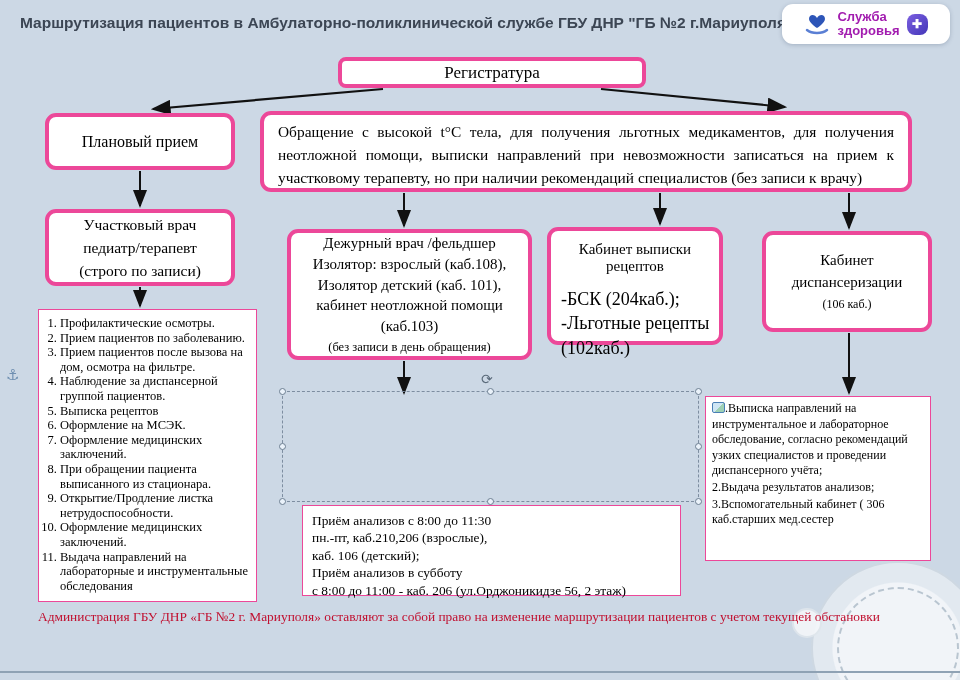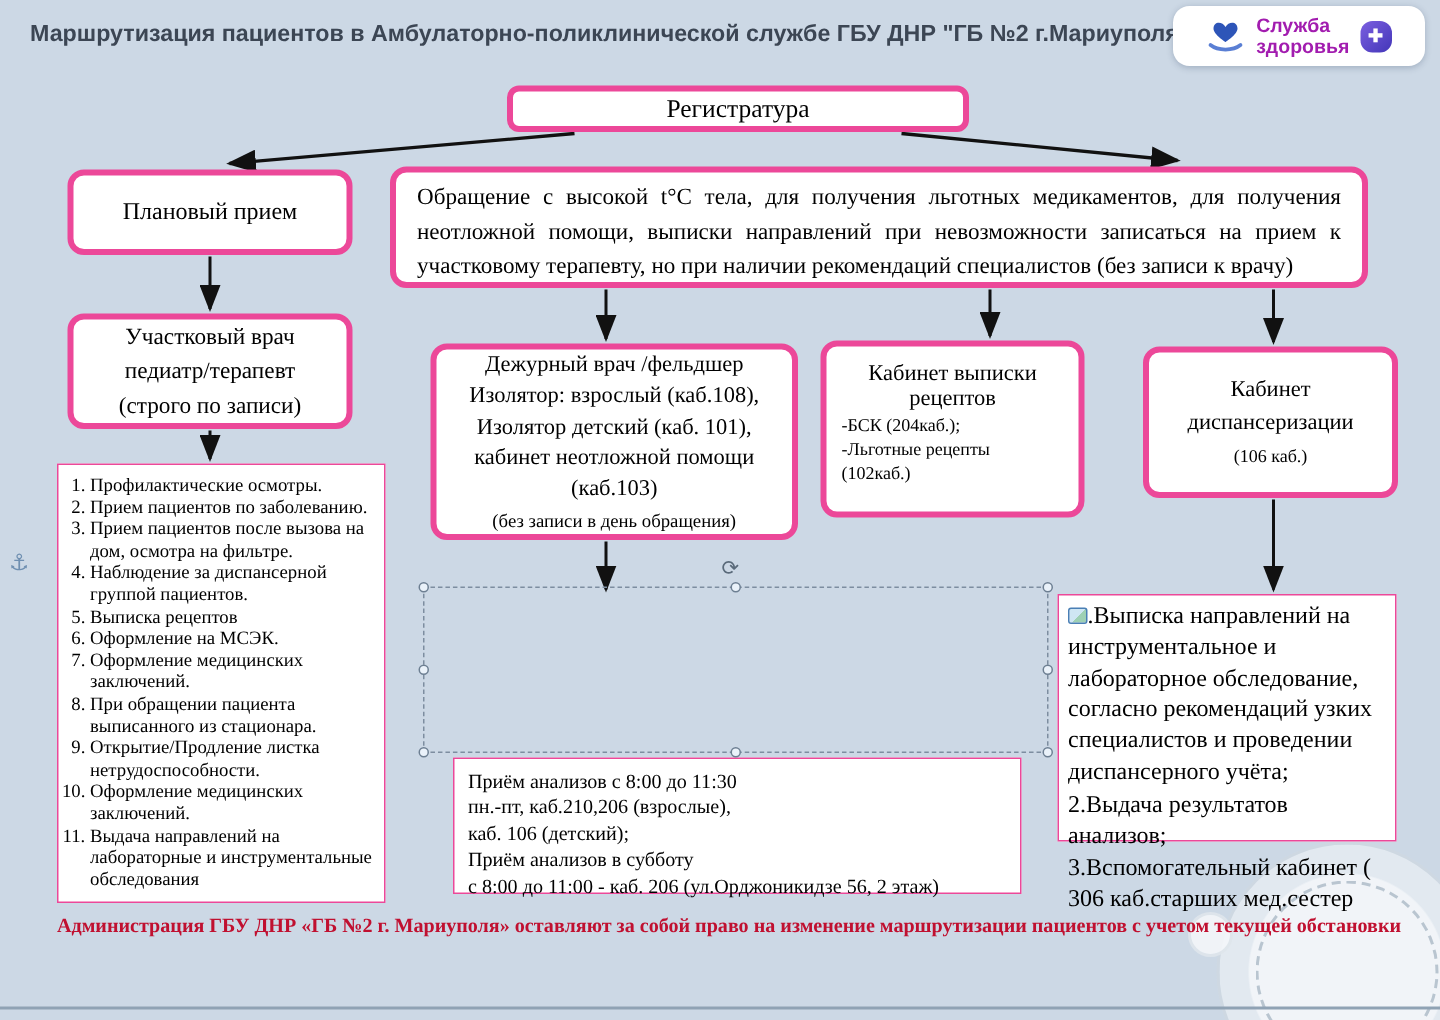--- a/index.html
+++ b/index.html
@@ -27,33 +27,33 @@
   #registratura{left:338px;top:57px;width:308px;height:31px;border-radius:8px;font-size:17px;}
   #planovy{left:45px;top:113px;width:190px;height:57px;font-size:16px;}
   #obrashchenie{left:260px;top:111px;width:652px;height:81px;font-size:15.4px;line-height:1.5;
     padding:5px 14px;text-align:justify;display:block;}
   #uchastkovy{left:45px;top:209px;width:190px;height:77px;font-size:15.5px;line-height:1.5;}
   #leftlist{left:38px;top:309px;width:219px;height:293px;font-size:12.5px;line-height:14.6px;padding:6px 3px 4px 0;}
   #leftlist ol{padding-left:21px;}
   #dezhurny{left:287px;top:229px;width:245px;height:131px;font-size:15px;line-height:1.38;}
   #dezhurny .note{font-size:12.5px;margin-top:2px;}
   #recepty{left:547px;top:227px;width:176px;height:118px;font-size:15px;justify-content:flex-start;padding-top:10px;}
-  #recepty .sub{font-size:12px;text-align:left;align-self:flex-start;padding-left:10px;line-height:1.35;}
+  #recepty .sub{font-size:18px;text-align:left;align-self:flex-start;padding-left:10px;margin-top:12px;line-height:1.35;}
   #dispanser{left:762px;top:231px;width:170px;height:101px;font-size:15px;line-height:1.45;}
   #dispanser .note{font-size:12px;margin-top:2px;}
   #priempac{left:287px;top:396px;width:407px;height:101px;font-size:13.4px;line-height:1.32;padding:6px 8px;}
   #priempac ol{padding-left:34px;margin-top:2px;}
   #analizy{left:302px;top:505px;width:379px;height:91px;font-size:13.4px;line-height:1.3;padding:6px 9px;}
-  #napravl{left:705px;top:396px;width:226px;height:165px;font-size:16px;line-height:1.3;padding:4px 6px;}
+  #napravl{left:705px;top:396px;width:226px;height:165px;font-size:12px;line-height:1.3;padding:4px 6px;}
   #napravl p{margin:0 0 1px 0;}
   .img-icon{display:inline-block;width:13px;height:11px;vertical-align:-1px;
     background:linear-gradient(135deg,#cfe6f4 55%,#9ed0b4 55%);border:1px solid #4a7fb5;border-radius:2px;box-sizing:border-box;}
   
   .footer-note{position:absolute;left:38px;top:609px;width:900px;z-index:3;
-    font-size:13.4px;font-weight:700;color:#c01030;}
+    font-size:13.4px;font-weight:400;color:#c01030;}
   .footer-line{position:absolute;left:0;top:671px;width:960px;height:2px;background:#8fa2b4;z-index:2;}
   
   .dash-rect{position:absolute;left:282px;top:391px;width:417px;height:111px;z-index:3;
     border:1px dashed #7d8da0;box-sizing:border-box;pointer-events:none;}
   .handle{position:absolute;width:7px;height:7px;border-radius:50%;z-index:4;
     background:#eaf2fa;border:1px solid #6d7f92;box-sizing:border-box;}
   .rotate-handle{position:absolute;left:481px;top:372px;z-index:4;font-size:14px;color:#5a6a7a;
     font-family:"DejaVu Sans",sans-serif;line-height:1;}
   .anchor-icon{position:absolute;left:6px;top:366px;z-index:3;font-size:15px;color:#5f83a8;opacity:.85;
     font-family:"DejaVu Sans",sans-serif;}

